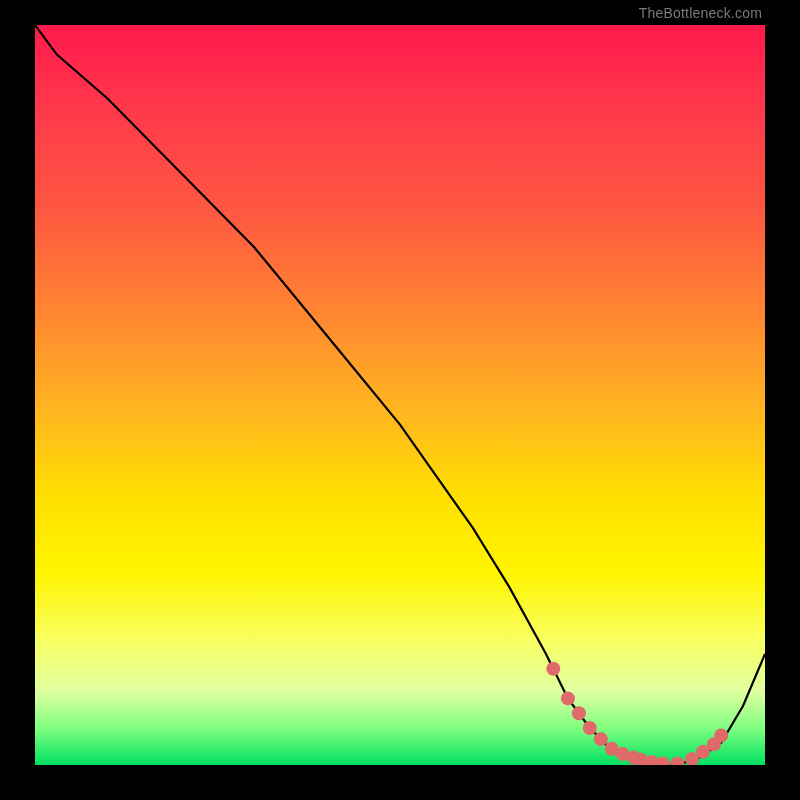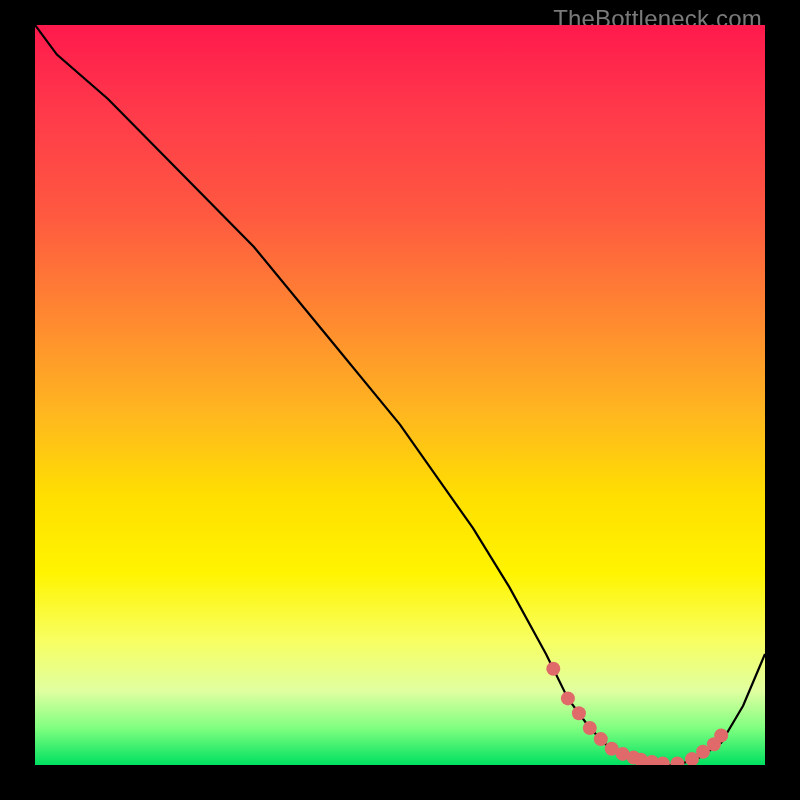--- a/index.html
+++ b/index.html
@@ -37,21 +37,21 @@
       #e0ffa0 90%,
       #80ff80 95%,
       #00e060 100%
     );
   }
   .attribution {
     position: absolute;
     top: 5px;
     right: 38px;
     font-family: Arial, Helvetica, sans-serif;
-    font-size: 24px;
+    font-size: 14px;
     color: #7a7a7a;
     letter-spacing: 0.2px;
   }
   svg.curve {
     position: absolute;
     left: 0;
     top: 0;
     width: 100%;
     height: 100%;
     pointer-events: none;

